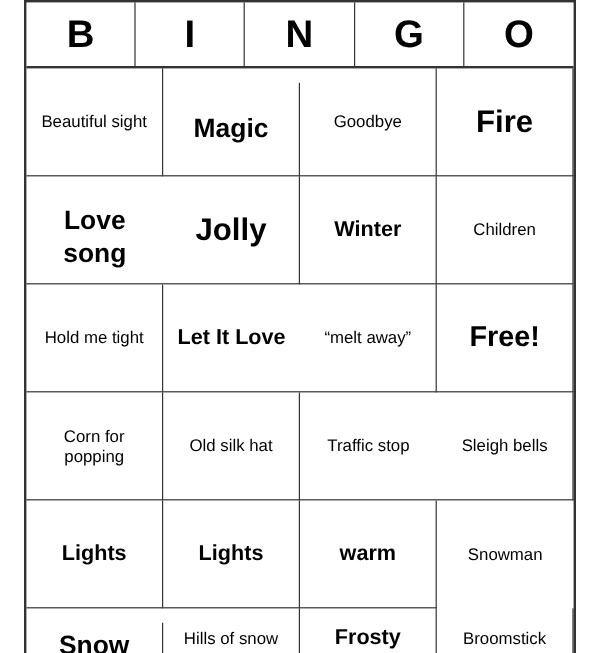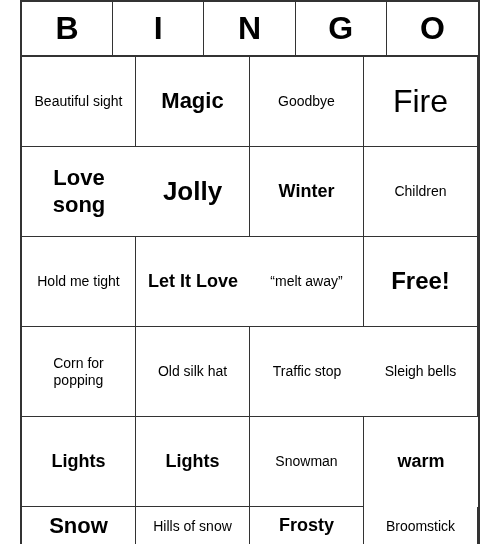--- a/index.html
+++ b/index.html
@@ -49,32 +49,33 @@
     }
     .bingo-cell:nth-child(5n) {
       border-right: none;
     }
     .bingo-cell:nth-last-child(-n+5) {
       border-bottom: none;
     }
     .bingo-cell.large {
       font-size: 22px;
       font-weight: bold;
+      margin-top: 12px;
     }
     .bingo-cell.xlarge {
       font-size: 26px;
       font-weight: bold;
     }
     .bingo-cell.medium {
       font-size: 18px;
       font-weight: bold;
     }
     .bingo-cell.fire-cell {
-      font-size: 32px;
-      font-weight: normal;
+      font-size: 26px;
+      font-weight: bold;
     }
     .bingo-cell.free-cell {
       font-size: 24px;
       font-weight: bold;
     }
   </style>
 </head>
 <body>
 
 <div class="bingo-card">
@@ -97,20 +98,20 @@
       <div class="bingo-cell">Hold me tight</div>
       <div class="bingo-cell medium">Let It Love</div>
       <div class="bingo-cell">“melt away”</div>
       <div class="bingo-cell free-cell">Free!</div>
       <div class="bingo-cell">Corn for popping</div>
       <div class="bingo-cell">Old silk hat</div>
       <div class="bingo-cell">Traffic stop</div>
       <div class="bingo-cell">Sleigh bells</div>
       <div class="bingo-cell medium">Lights</div>
       <div class="bingo-cell medium">Lights</div>
+      <div class="bingo-cell medium">warm</div>
       <div class="bingo-cell">Snowman</div>
-      <div class="bingo-cell medium">warm</div>
       <div class="bingo-cell large">Snow</div>
       <div class="bingo-cell">Hills of snow</div>
       <div class="bingo-cell medium">Frosty</div>
       <div class="bingo-cell">Broomstick</div>
     </div>
 </div>
 
 </body></html>

